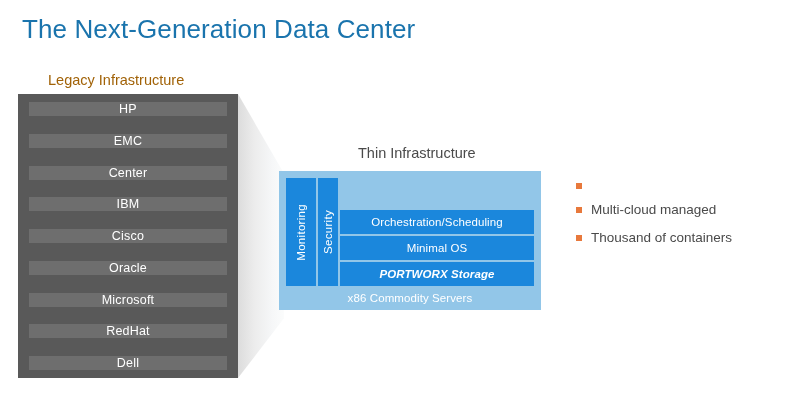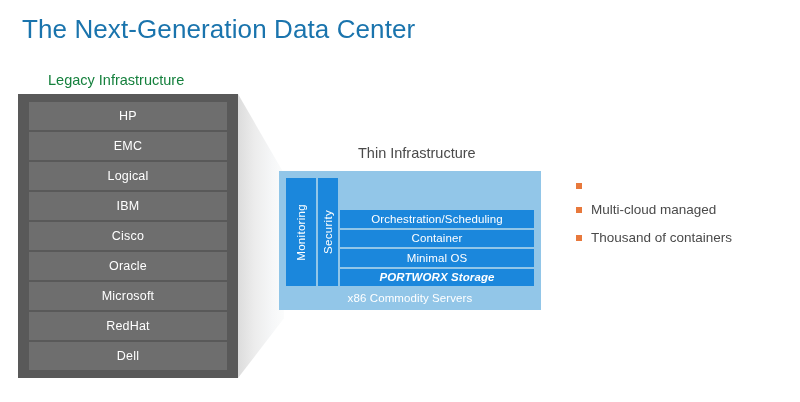--- a/index.html
+++ b/index.html
@@ -26,38 +26,38 @@
     letter-spacing: 0.1px;
     white-space: nowrap;
   }
 
   
   #legacy-caption {
     position: absolute;
     left: 48px;
     top: 72px;
     font-size: 14.5px;
-    color: #15803d;
+    color: #a16207;
     white-space: nowrap;
   }
   #legacy-box {
     position: absolute;
     left: 18px;
     top: 94px;
     width: 220px;
     height: 284px;
     background: #595959;
     box-sizing: border-box;
     padding: 8px 11px;
     display: flex;
     flex-direction: column;
     justify-content: space-between;
   }
   .legacy-row {
-    height: 28px;
+    height: 14px;
     background: #6e6e6e;
     color: #ffffff;
     font-size: 12.5px;
     display: flex;
     align-items: center;
     justify-content: center;
     letter-spacing: 0.2px;
   }
 
   
@@ -170,21 +170,21 @@
 <div id="legacy-caption">Legacy Infrastructure</div>
 
 <div id="legacy-box">
   <div class="legacy-row">
       <span>HP</span>
     </div>
   <div class="legacy-row">
       <span>EMC</span>
     </div>
   <div class="legacy-row">
-      <span>Logical</span>
+      <span>Center</span>
     </div>
   <div class="legacy-row">
       <span>IBM</span>
     </div>
   <div class="legacy-row">
       <span>Cisco</span>
     </div>
   <div class="legacy-row">
       <span>Oracle</span>
     </div>
@@ -206,21 +206,20 @@
 <div id="thin-panel">
   <div id="thin-core">
     <div class="side-col" id="col-monitoring">
       <span>Monitoring</span>
     </div>
     <div class="side-col" id="col-security">
       <span>Security</span>
     </div>
     <div id="stack">
       <div class="stack-row">Orchestration/Scheduling</div>
-      <div class="stack-row">Container</div>
       <div class="stack-row">Minimal OS</div>
       <div class="stack-row bold">PORTWORX Storage</div>
     </div>
   </div>
   <div id="servers-bar">x86 Commodity Servers</div>
 </div>
 
 <div id="bullets">
   <div class="bullet">
     <div class="bullet-marker"></div>

